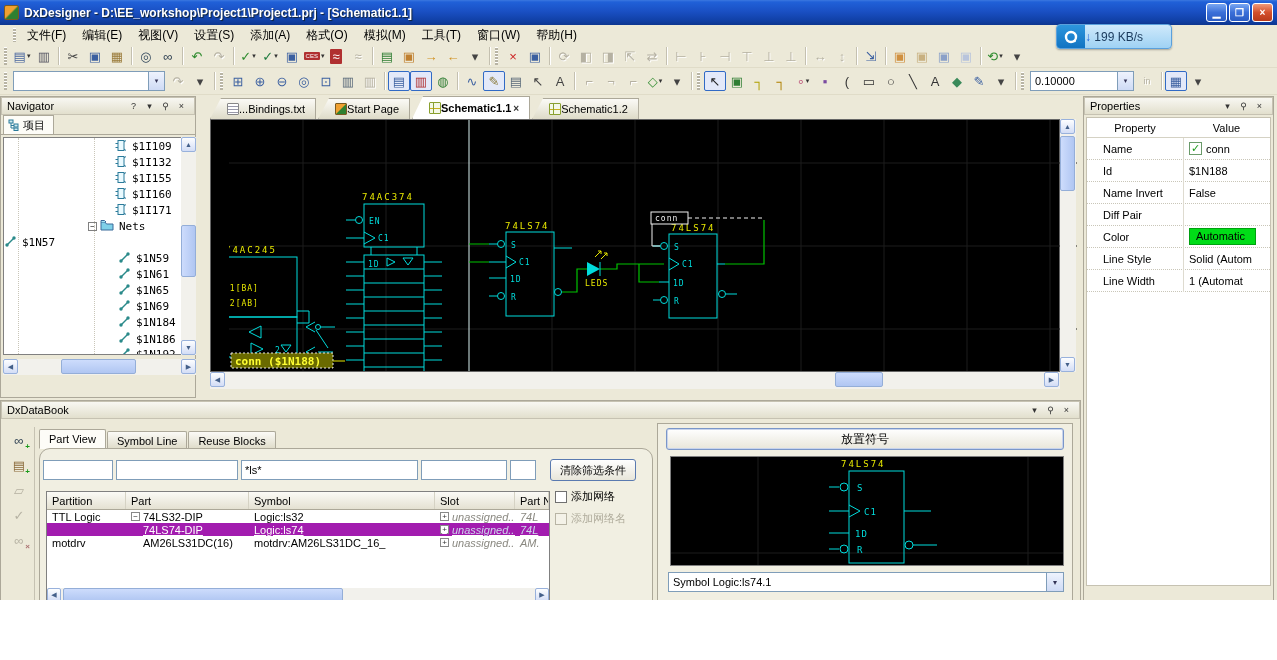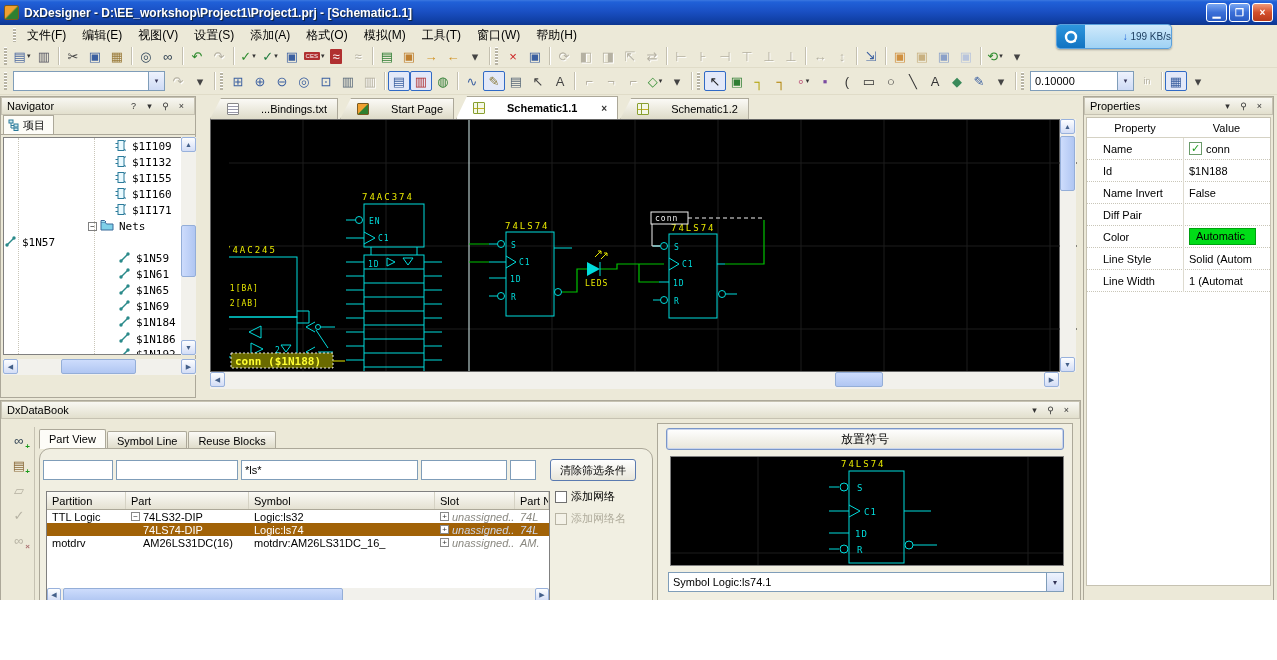--- a/index.html
+++ b/index.html
@@ -26,21 +26,21 @@
   .menu-item { padding:2px 8px; font-size:12px; white-space:nowrap; }
   .bar-grip { width:3px; height:14px; margin:0 3px;
     background:repeating-linear-gradient(180deg,#fff 0 1px,#b8b4a4 1px 3px); }
 
   
   #speed-overlay { position:absolute; left:1056px; top:24px; width:116px; height:25px; z-index:50;
     border:1px solid #5aa0dc; border-radius:4px; display:flex; align-items:center;
     background:linear-gradient(180deg,#cfe9fb,#9fd2f4); box-shadow:0 1px 2px rgba(0,0,0,.3); }
   #speed-cap { width:28px; height:100%; border-radius:3px 0 0 3px; background:linear-gradient(180deg,#2d96dd,#1173c2);
     display:flex; align-items:center; justify-content:center; }
-  #speed-text { flex:1; text-align:right; font-size:10px; color:#1a3a5c; }
+  #speed-text { flex:1; text-align:left; font-size:12px; color:#1a3a5c; }
   #speed-text .arr { color:#1d62d8; font-weight:bold; }
 
   
   .toolbar { position:absolute; left:0; width:1277px; background:#ece9d8; display:flex; align-items:center;
     padding-left:2px; border-bottom:1px solid #e0dcc8; }
   #toolbar1 { top:45px; height:23px; }
   #toolbar2 { top:68px; height:27px; }
   .tb-btn { width:22px; height:20px; display:flex; align-items:center; justify-content:center;
     border:1px solid transparent; border-radius:2px; position:relative; flex:0 0 auto; }
   .tb-btn .g { font-size:13px; line-height:1; }
@@ -81,21 +81,21 @@
   
   .sb-btn { position:absolute; background:linear-gradient(180deg,#fdfeff,#d3ddf6); border:1px solid #98b1dc;
     border-radius:2px; color:#44608a; font-size:7px; display:flex; align-items:center; justify-content:center; }
   .sb-thumb { position:absolute; background:linear-gradient(90deg,#cddcfc,#b0c6f2); border:1px solid #94aed8; border-radius:2px; }
   .sb-thumb.h { background:linear-gradient(180deg,#cddcfc,#b0c6f2); }
   .sb-track { position:absolute; background:#f2f1ec; }
 
   
   #center { position:absolute; left:196px; top:96px; width:887px; height:302px; }
   #doctabs { position:absolute; left:14px; top:0; height:23px; display:flex; align-items:flex-end; gap:2px; }
-  .dtab { height:21px; display:flex; align-items:center; gap:22px; padding:0 10px 0 16px; font-size:11px;
+  .dtab { height:21px; display:flex; align-items:center; gap:0; padding:0 10px 0 16px; font-size:11px;
     background:linear-gradient(180deg,#fbfaf6,#dedbc8); border:1px solid #aca899; border-bottom:none;
     clip-path:polygon(11px 0,100% 0,100% 100%,0 100%); white-space:nowrap; }
   .dtab.active { background:#fff; font-weight:bold; height:23px; }
   .dtab .ticon { width:12px; height:12px; display:inline-block; border-radius:1px; }
   .ticon.text-doc-icon { background:#fff; border:1px solid #888;
     background-image:repeating-linear-gradient(180deg,transparent 0 2px,#99a 2px 3px); }
   .ticon.start-page-icon { background:linear-gradient(135deg,#f0a030 0 45%,#2e8030 55% 100%); border:1px solid #7a5a20; }
   .ticon.schematic-icon { background:#f4f8e8; border:1px solid #8aa030;
     background-image:linear-gradient(90deg,transparent 0 3px,#8aa030 3px 4px,transparent 4px),
                      linear-gradient(180deg,transparent 0 5px,#c8b020 5px 6px,transparent 6px); }
@@ -144,21 +144,21 @@
   .db-filter { position:absolute; top:11px; height:20px; background:#fff; border:1px solid #7f9db9; font-size:11px;
     padding:2px 3px; font-family:"Liberation Sans",sans-serif; }
   #db-clear-btn { position:absolute; top:10px; left:510px; width:86px; height:22px; font-size:11px;
     background:linear-gradient(180deg,#fefefe,#e8e6da); border:1px solid #5a7ab0; border-radius:3px;
     display:flex; align-items:center; justify-content:center; white-space:nowrap; }
   #db-table { position:absolute; left:6px; top:42px; width:504px; height:113px; background:#fff; border:1px solid #808080; overflow:hidden; }
   .db-hrow { display:flex; height:18px; background:linear-gradient(180deg,#fbfaf6,#e4e1d2); border-bottom:1px solid #aca899; }
   .db-hcell { display:flex; align-items:center; padding-left:5px; font-size:11px; border-right:1px solid #d5d2c4;
     white-space:nowrap; overflow:hidden; flex:0 0 auto; }
   .db-row { display:flex; height:13px; align-items:center; font-size:11px; }
-  .db-row.selrow { background:#a16207; color:#fff; }
+  .db-row.selrow { background:#a21caf; color:#fff;text-decoration:underline; }
   .db-cell { padding-left:5px; white-space:nowrap; overflow:hidden; flex:0 0 auto; display:flex; align-items:center; gap:3px; }
   .unass { color:#8a8880; font-style:italic; }
   .selrow .unass { color:#cdd8ec; }
   .db-exp { width:9px; height:9px; border:1px solid #888; background:#fff; color:#333; font-size:8px;
     line-height:7px; text-align:center; flex:0 0 auto; }
   .db-cbrow { position:absolute; left:515px; display:flex; align-items:center; gap:4px; font-size:11px; white-space:nowrap; }
   .cb { width:12px; height:12px; border:1px solid #707070; background:#fff; flex:0 0 auto; }
   .cb.dis { border-color:#b8b4a4; background:#f4f2e8; }
   .db-cbrow.dis { color:#b0ac9c; }
   #db-group-right { position:absolute; left:656px; top:22px; width:416px; height:196px; border:1px solid #aca899; background:#f1efe2; }

